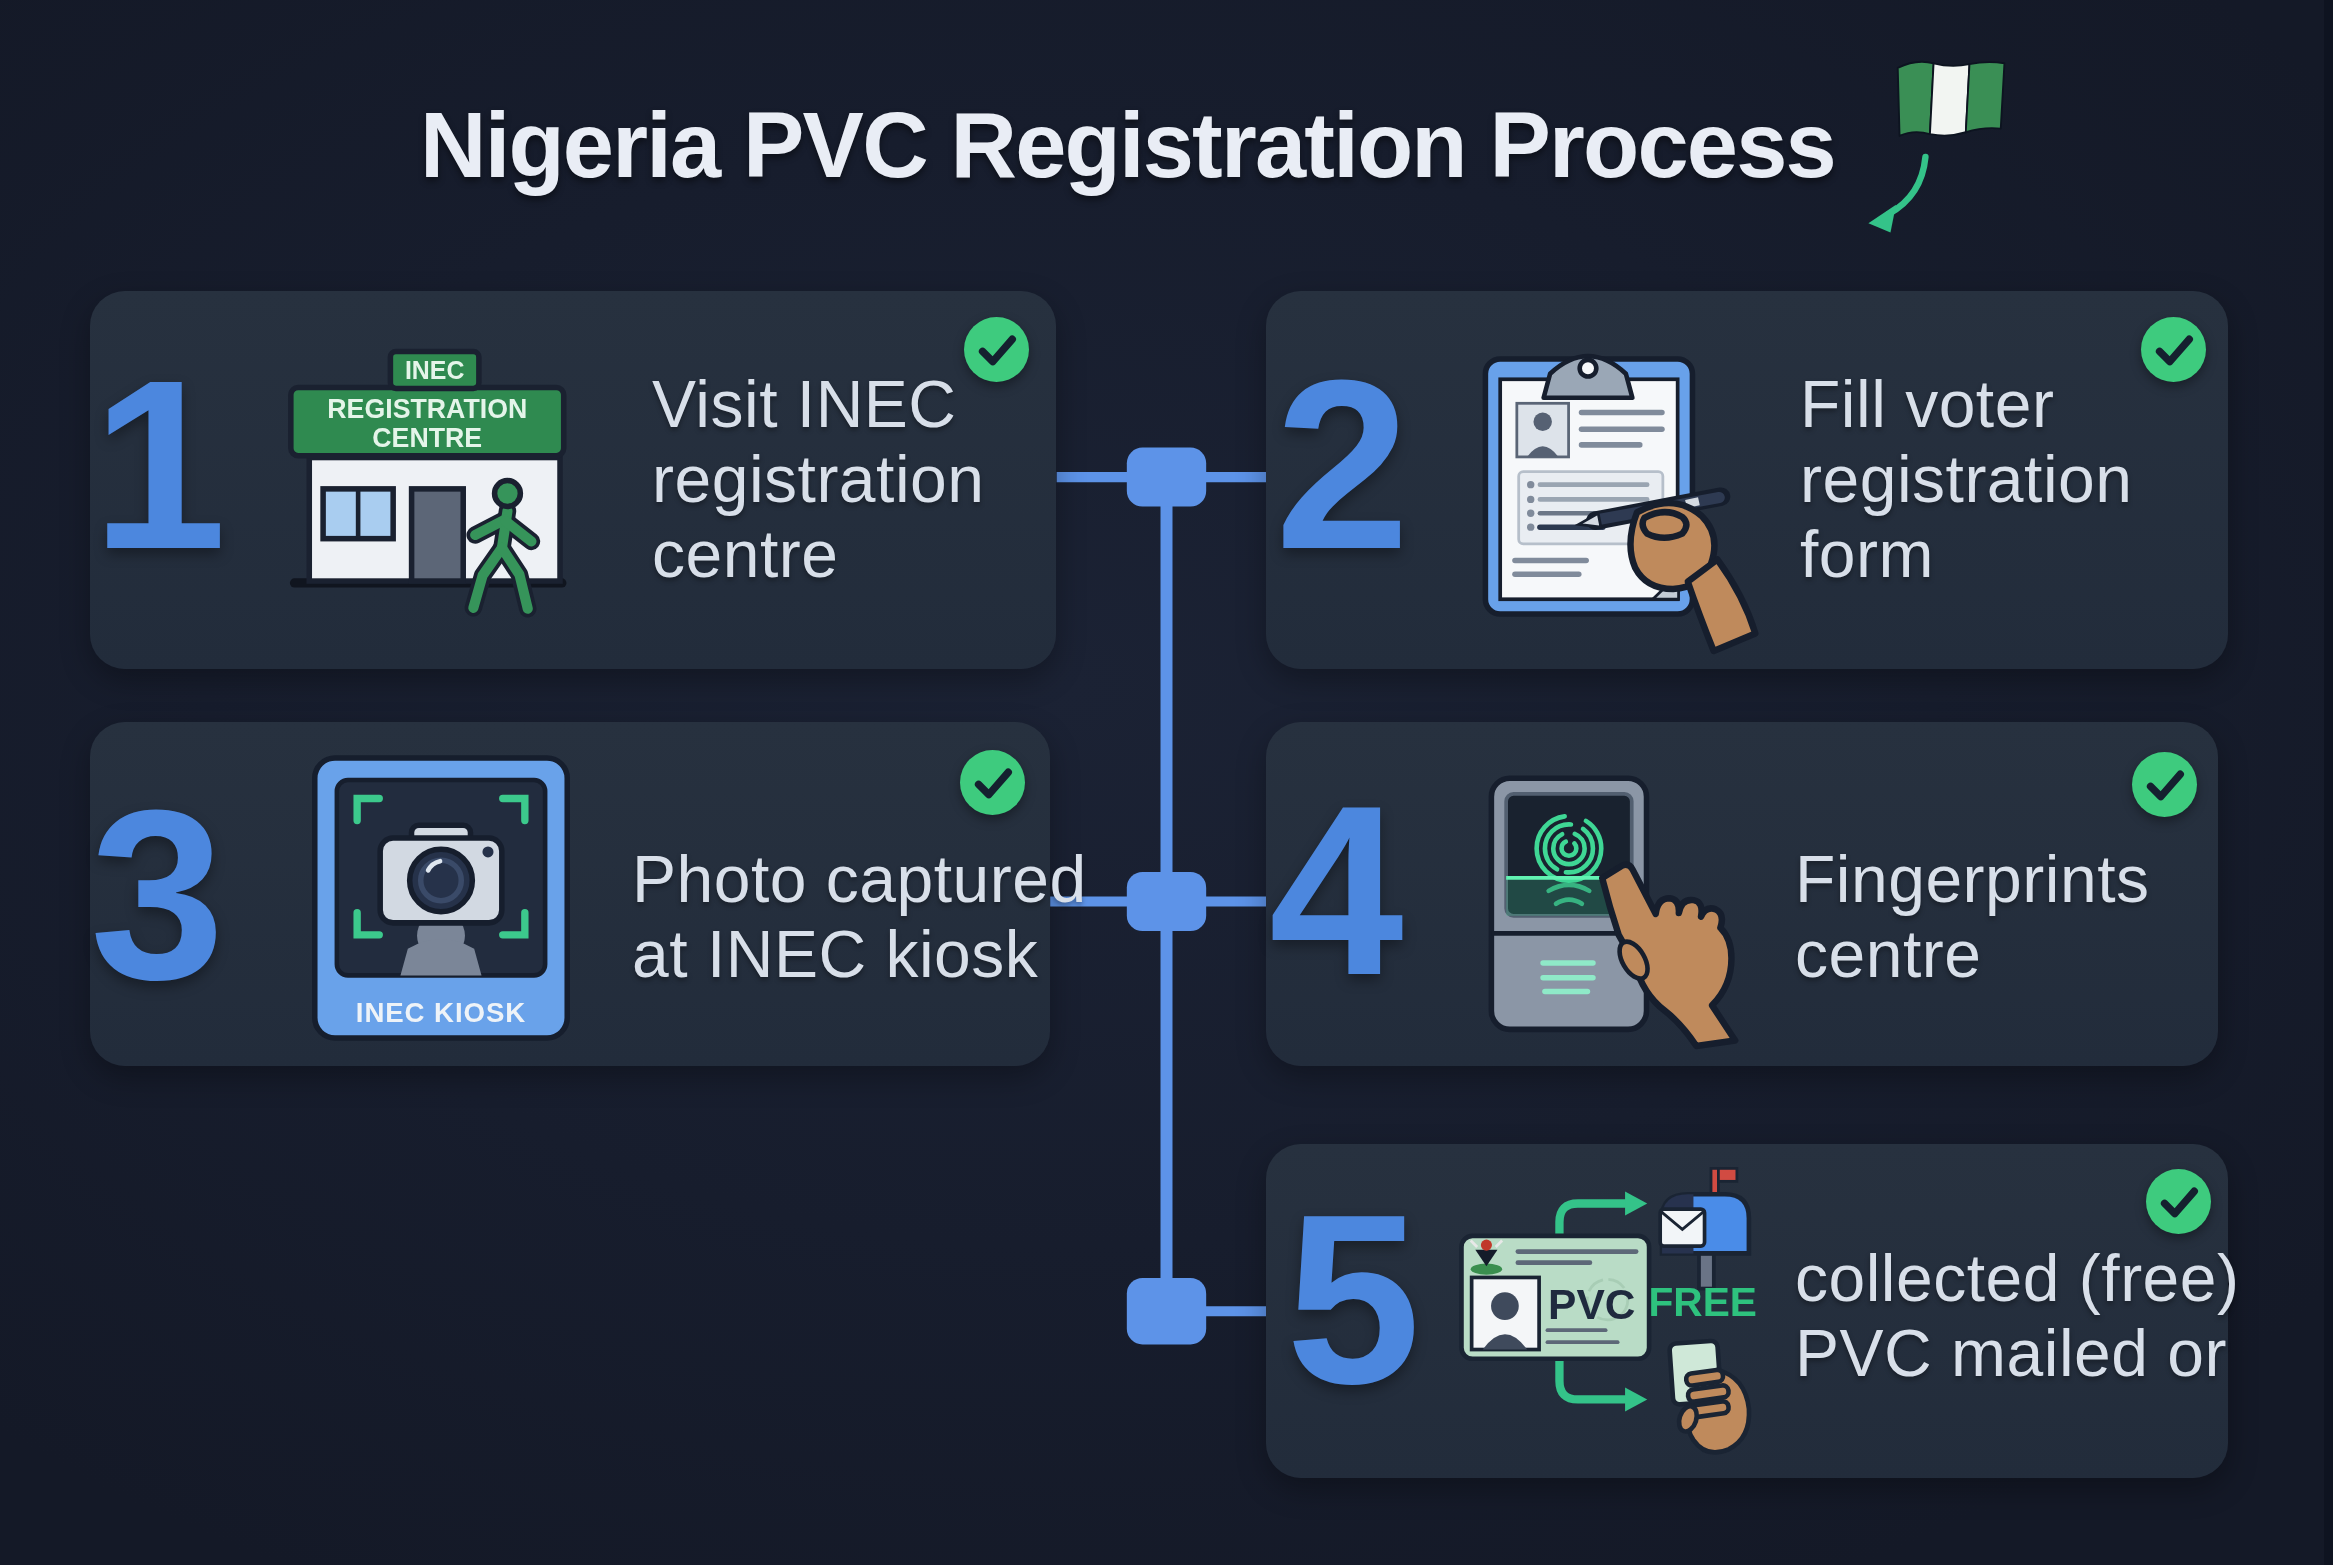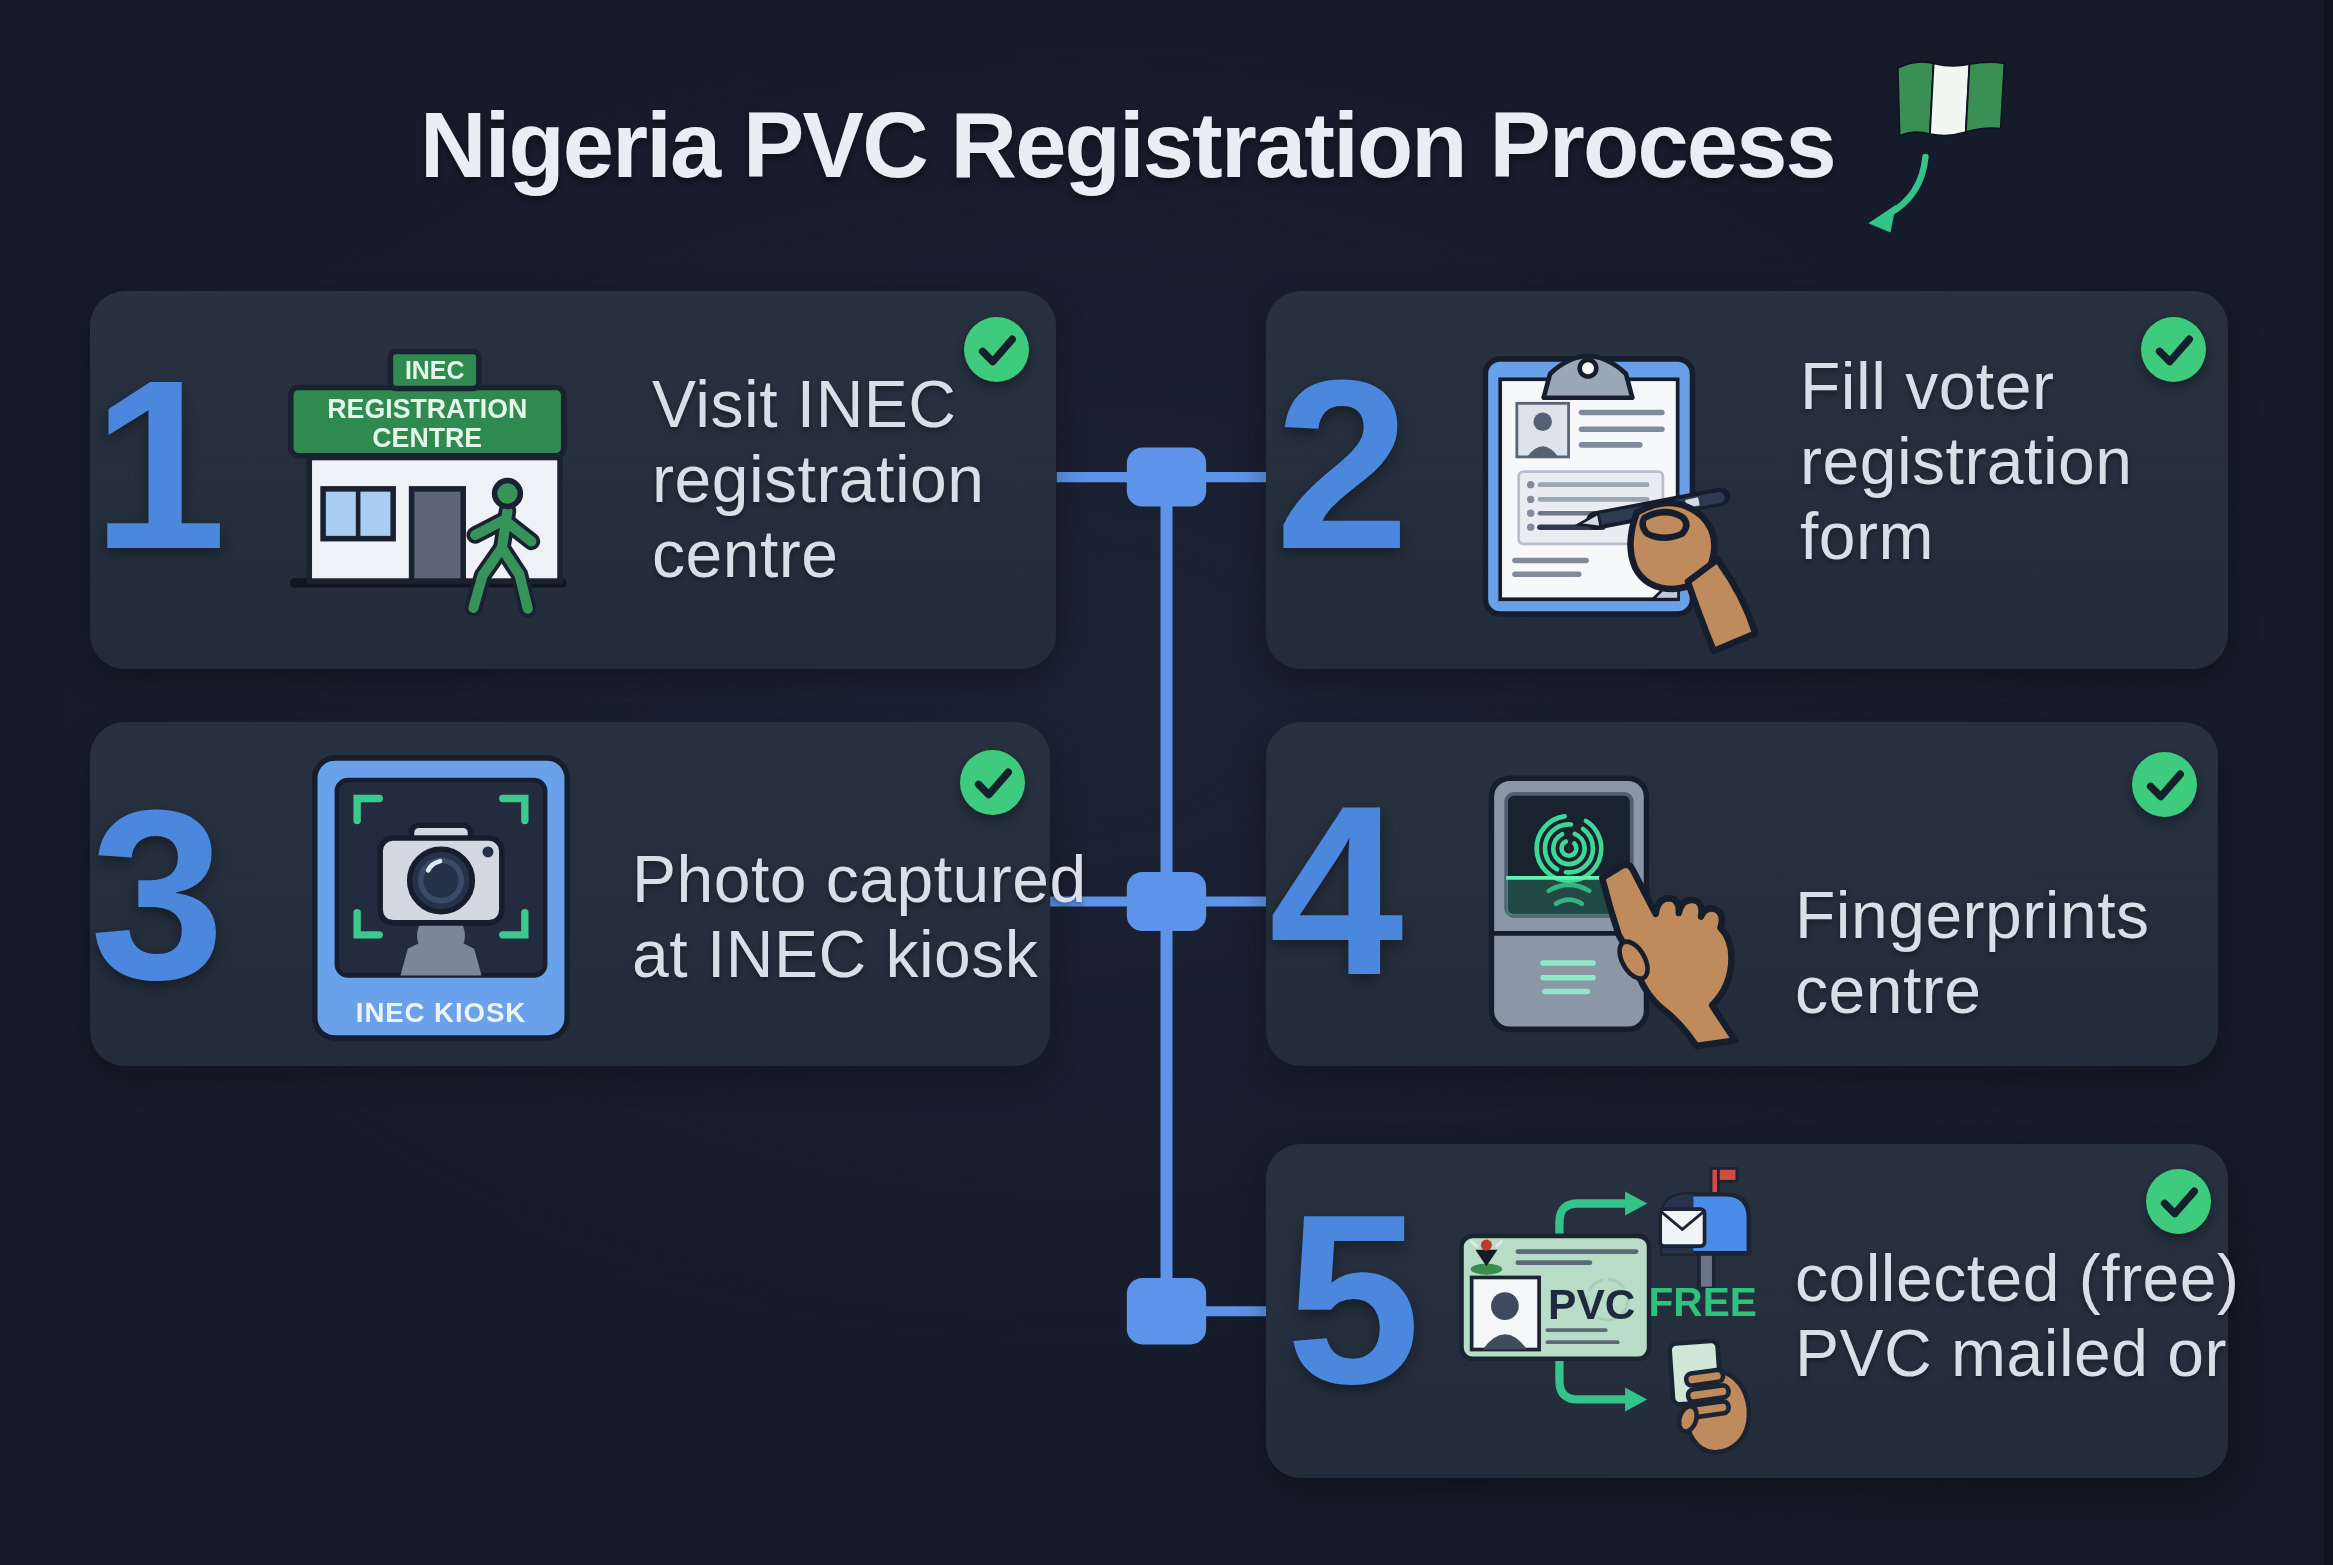--- a/index.html
+++ b/index.html
@@ -149,21 +149,21 @@
       <line x1="142" y1="188" x2="274" y2="164" stroke="#2e3a52" stroke-width="12" stroke-linecap="round"></line>
       <polygon points="122,193 143,181 146,196" fill="#d4dae2" stroke="#161e2d" stroke-width="3"></polygon>
       <line x1="238" y1="171" x2="252" y2="168" stroke="#d4dae2" stroke-width="9"></line>
       <g fill="#bf8a5c" stroke="#161e2d" stroke-width="7" stroke-linejoin="round">
         <path d="M185 180 Q225 158 255 184 Q276 205 265 236 Q254 261 224 263 Q195 263 183 240 Q172 214 185 180 Z"></path>
         <path d="M240 255 L272 231 Q301 271 313 311 L268 330 Q252 290 240 255 Z"></path>
         <path d="M193 186 Q215 174 234 185 Q243 193 234 203 Q214 212 196 203 Q188 194 193 186 Z"></path>
       </g>
     </g>
   </svg>
-  <div class="card-text" style="left:1800px;top:349px;">
+  <div class="card-text" style="left:1800px;top:367px;">
     <span>Fill voter</span>
     <span>registration</span>
     <span>form</span>
   </div>
   <div class="check" style="left:2141px;top:317px;">
     <svg width="65" height="65" viewBox="0 0 70 70">
         <path d="M20 37 L31 48 L52 24" fill="none" stroke="#15202f" stroke-width="8" stroke-linecap="round" stroke-linejoin="round"></path>
       </svg>
   </div>
 
@@ -227,21 +227,21 @@
       <path d="M128 118 L149 105 Q157 101 161 109 L186 157
                Q188 140 201 140 Q212 141 211 156
                Q214 140 227 142 Q238 144 235 160
                Q240 148 251 152 Q261 157 256 172
                Q268 184 268 205 Q268 235 247 256
                L272 294 L230 300 Q214 276 196 262
                Q172 244 163 210 L146 180 Q136 150 128 118 Z"></path>
       <ellipse cx="162" cy="207" rx="12" ry="22" transform="rotate(-30 162 207)" stroke-width="5"></ellipse>
     </g>
   </svg>
-  <div class="card-text" style="left:1795px;top:842px;margin-top:36px;">
+  <div class="card-text" style="left:1795px;top:842px;">
     <span>Fingerprints</span>
     <span>centre</span>
   </div>
   <div class="check" style="left:2132px;top:752px;">
     <svg width="65" height="65" viewBox="0 0 70 70">
         <path d="M20 37 L31 48 L52 24" fill="none" stroke="#15202f" stroke-width="8" stroke-linecap="round" stroke-linejoin="round"></path>
       </svg>
   </div>
 
   <div class="card" style="left:1266px;top:1144px;width:962px;height:334px;"></div>

